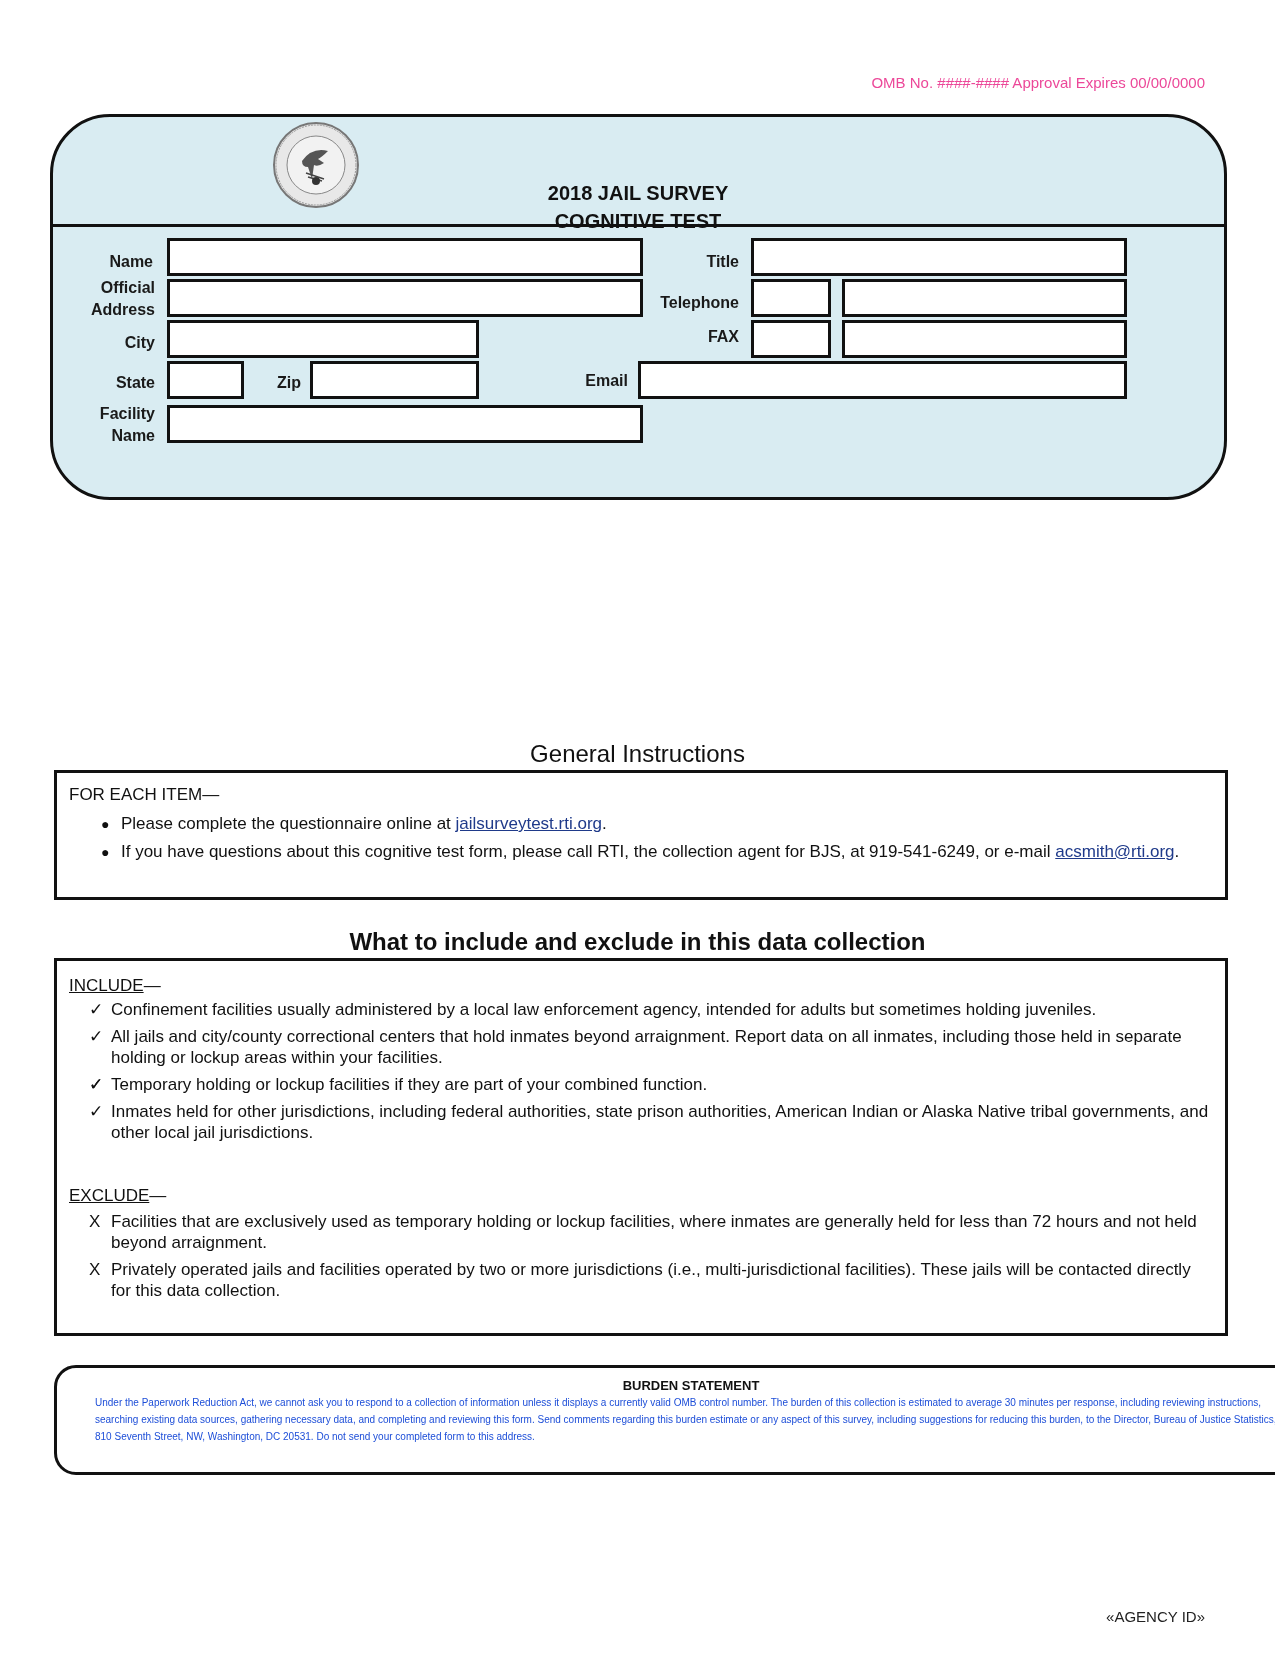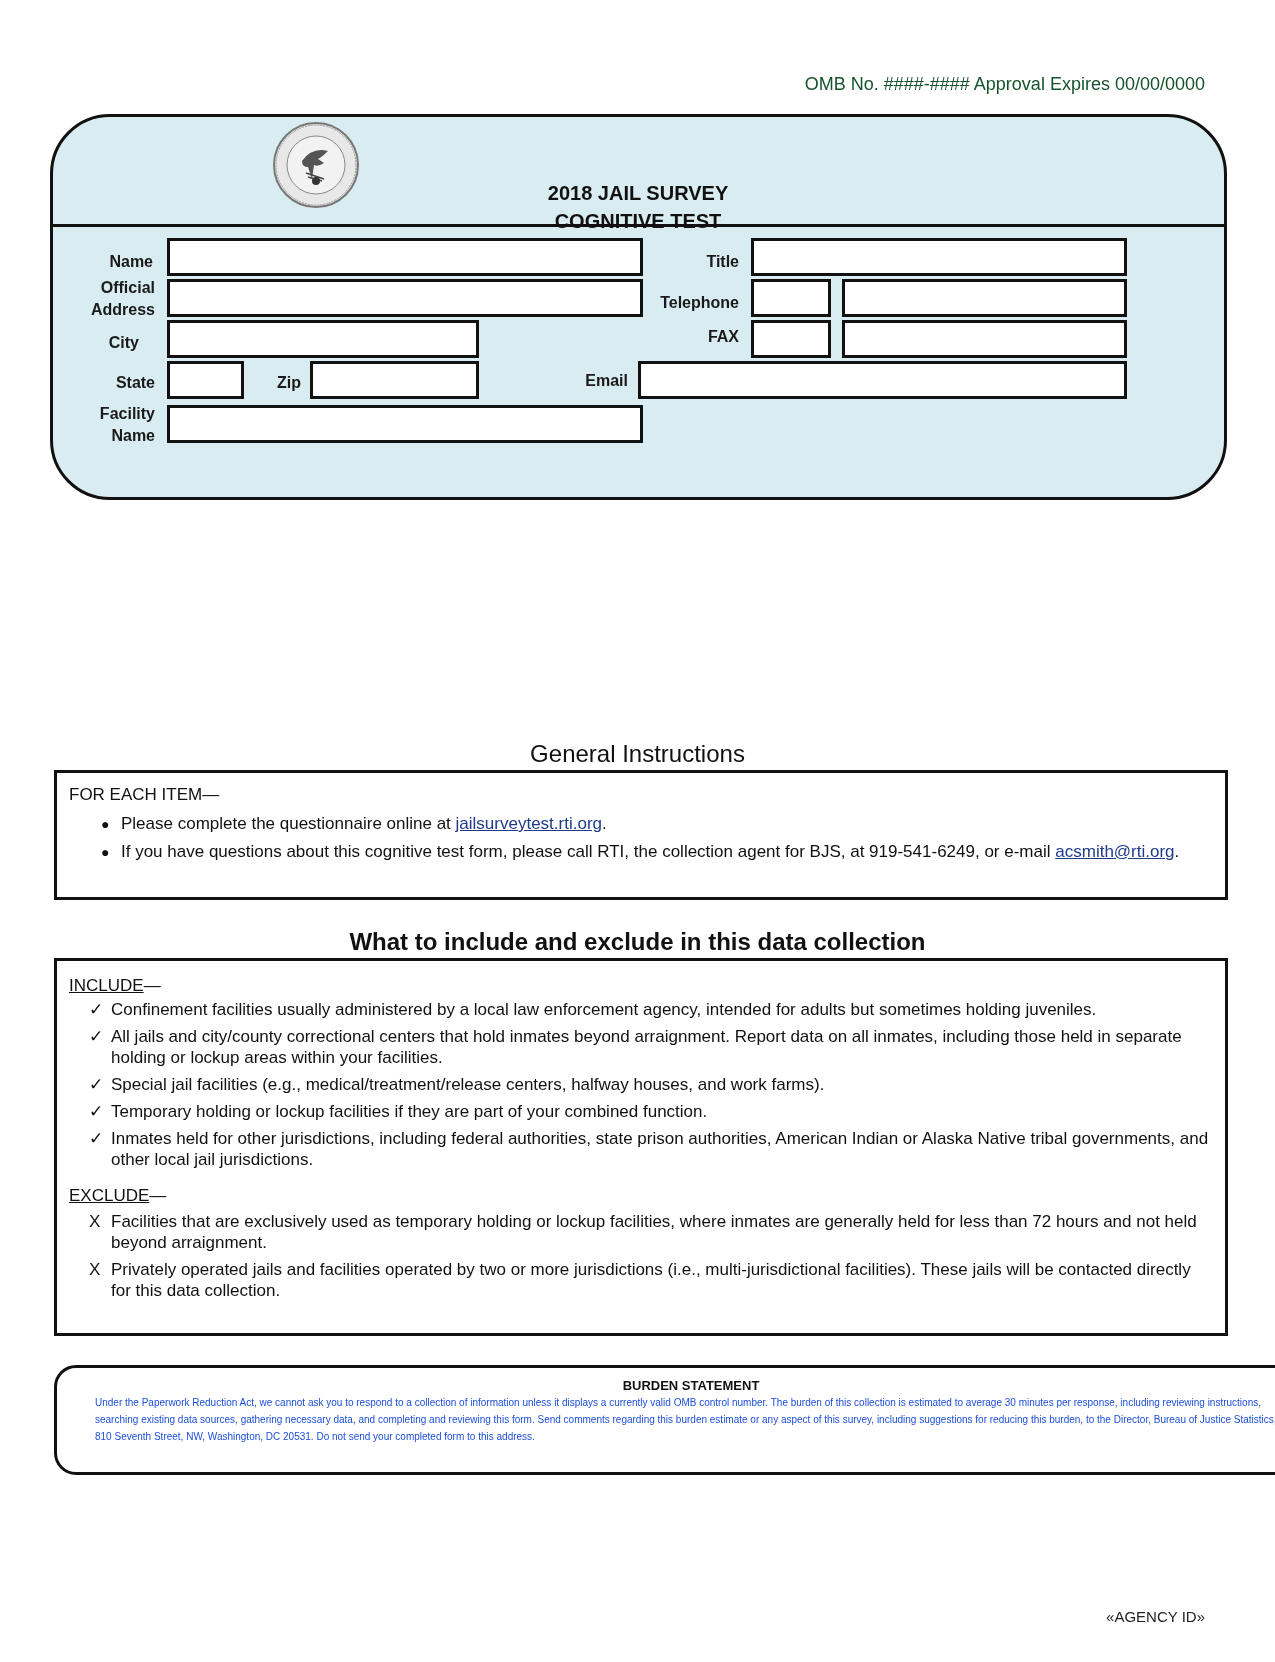--- a/index.html
+++ b/index.html
@@ -2,21 +2,21 @@
 <html><head>
   <meta charset="utf-8">
   <style>
     html, body { margin: 0; padding: 0; background: #ffffff; }
     body {
       width: 1275px; height: 1662px; position: relative; overflow: hidden;
       font-family: "Liberation Sans", sans-serif; color: #111;
     }
     .omb {
       position: absolute; top: 74px; right: 70px;
-      font-size: 18px; color: #14532d; letter-spacing: 0px;
+      font-size: 15px; color: #ec4899; letter-spacing: 0px;
     }
     .header-card {
       position: absolute; left: 50px; top: 114px; width: 1177px; height: 386px;
       background: #d9ecf2; border: 3px solid #111; border-radius: 60px;
       box-sizing: border-box; overflow: hidden;
     }
     .header-top { position: relative; height: 107px; border-bottom: 3px solid #111; }
     .seal {
       position: absolute; left: 219px; top: 4px; width: 88px; height: 88px;
     }
@@ -98,21 +98,21 @@
     </div>
 
     <div class="lbl" style="left:30px; top:50px; width:72px;">
       <div>Official</div>
       <div>Address</div>
     </div>
     <div class="fld" style="left:114px; top:52px; width:476px; height:38px;">
       <input type="text" value="" style="">
     </div>
 
-    <div class="lbl" style="left:24px; top:105px; width:62px;">City</div>
+    <div class="lbl" style="left:40px; top:105px; width:62px;">City</div>
     <div class="fld" style="left:114px; top:93px; width:312px; height:38px;">
       <input type="text" value="" style="">
     </div>
 
     <div class="lbl" style="left:40px; top:145px; width:62px;">State</div>
     <div class="fld" style="left:114px; top:134px; width:77px; height:38px;">
       <input type="text" value="" style="">
     </div>
     <div class="lbl" style="left:200px; top:145px; width:48px;">Zip</div>
     <div class="fld" style="left:257px; top:134px; width:169px; height:38px;">
@@ -169,21 +169,21 @@
     </li>
   </ul>
 </div>
 
 <div class="section-title" style="top:928px;font-weight:bold;">What to include and exclude in this data collection</div>
 <div class="box" style="top:958px; height:378px;">
   <div class="ie-head" style="top:15px;"><u>INCLUDE</u><span>—</span></div>
   <ul class="ie-list" style="top:38px;">
     <li><span class="mark">✓</span><span>Confinement facilities usually administered by a local law enforcement agency, intended for adults but sometimes holding juveniles.</span></li>
     <li><span class="mark">✓</span><span>All jails and city/county correctional centers that hold inmates beyond arraignment. Report data on all inmates, including those held in separate holding or lockup areas within your facilities.</span></li>
-    <li><span class="mark">✓</span><span>Special jail facilities (e.g., medical/treatment/release centers, halfway houses, and work farms).</span></li>
+    <li><span class="mark">✓</span></li>
     <li><span class="mark">✓</span><span>Temporary holding or lockup facilities if they are part of your combined function.</span></li>
     <li><span class="mark">✓</span><span>Inmates held for other jurisdictions, including federal authorities, state prison authorities, American Indian or Alaska Native tribal governments, and other local jail jurisdictions.</span></li>
   </ul>
   <div class="ie-head" style="top:225px;"><u>EXCLUDE</u><span>—</span></div>
   <ul class="ie-list" style="top:250px;">
     <li><span class="mark">X</span><span>Facilities that are exclusively used as temporary holding or lockup facilities, where inmates are generally held for less than 72 hours and not held beyond arraignment.</span></li>
     <li><span class="mark">X</span><span>Privately operated jails and facilities operated by two or more jurisdictions (i.e., multi-jurisdictional facilities). These jails will be contacted directly for this data collection.</span></li>
   </ul>
 </div>
 

